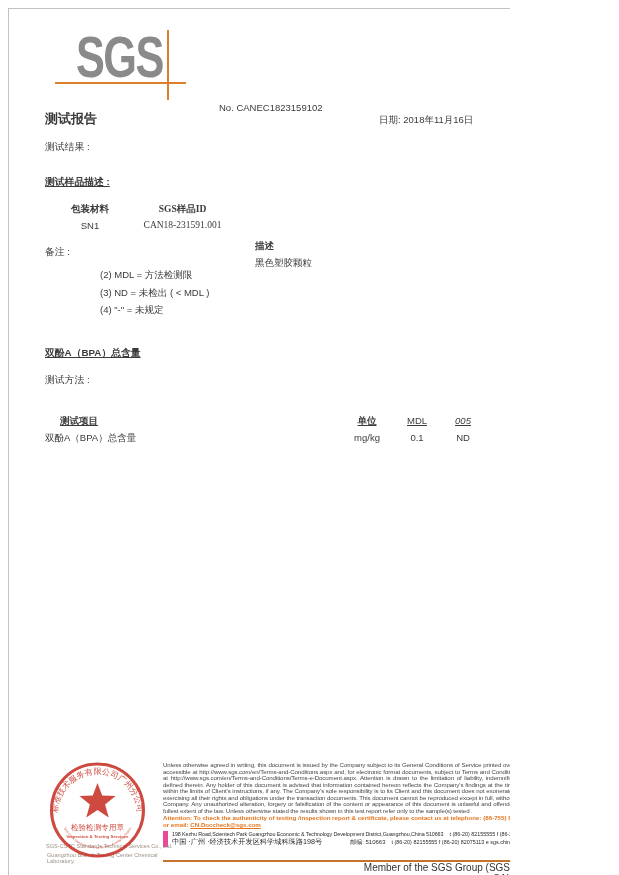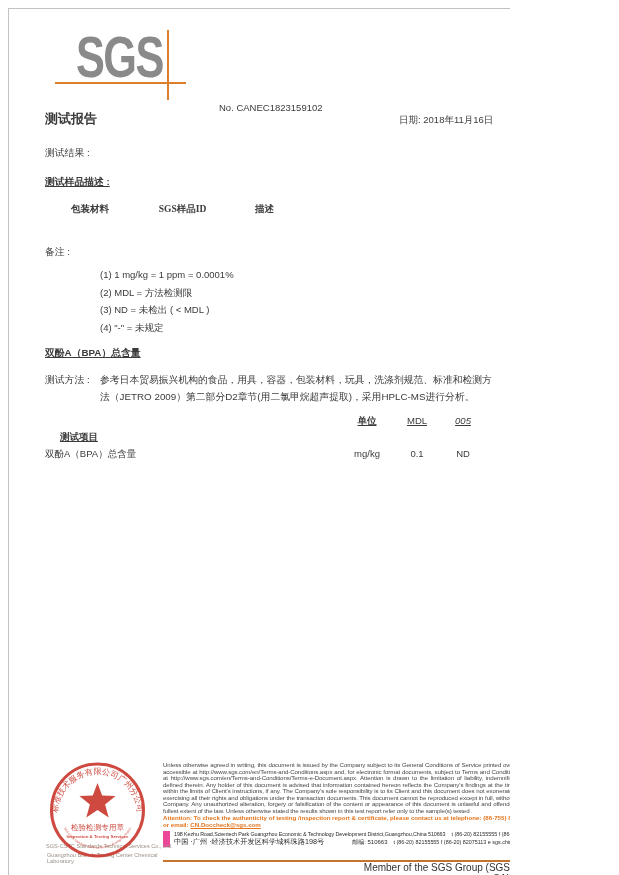--- a/index.html
+++ b/index.html
@@ -15,63 +15,63 @@
   
   .logo-text { position:absolute; left:76px; top:32px; font-size:57px; font-weight:bold;
                line-height:50px; color:#8a8a8a; letter-spacing:-2px;
                transform:scaleX(.76); transform-origin:left top; }
   .logo-hline { position:absolute; left:55px; top:82px; width:131px; height:2px; background:#dd7e2b; }
   .logo-vline { position:absolute; left:167px; top:30px; width:2px; height:70px; background:#dd7e2b; }
 
   
   .report-title { position:absolute; left:45px; top:110px; font-size:13px; font-weight:bold; color:#3a3a3a; }
   .report-no    { position:absolute; left:219px; top:102px; font-size:9.5px; }
-  .report-date  { position:absolute; left:399px; top:114px; font-size:9.5px; }
+  .report-date  { position:absolute; left:379px; top:114px; font-size:9.5px; }
   .report-page  { position:absolute; left:517px; top:122px; font-size:9.5px; }
 
   .lbl { font-size:9.8px; }
-  .results-label { position:absolute; left:45px; top:147px;text-align:right; }
+  .results-label { position:absolute; left:45px; top:141px;text-align:right; }
   .sample-title  { position:absolute; left:45px; top:176px; font-weight:bold; text-decoration:underline;text-align:right; }
 
   .sample-table { position:absolute; left:45px; top:203px; font-size:9.5px; }
   .sample-table .tr { display:flex; height:17px; align-items:flex-start; }
   .sample-table .c1 { width:90px; text-align:center; }
   .sample-table .c2 { width:95px; text-align:center;font-family:Liberation Serif, serif; }
-  .sample-table .c3 { padding-left:25px; text-align:left; }
+  .sample-table .c3 { padding-left:25px; text-align:left;margin-top:37px; }
   .sample-table .th { font-weight:bold; }
 
   .notes-label { position:absolute; left:45px; top:246px; }
   .notes { position:absolute; left:100px; top:266px; font-size:9.5px; line-height:17.5px; }
 
   .bpa-title { position:absolute; left:45px; top:347px; font-size:9.8px; font-weight:bold; text-decoration:underline; }
   .method-label { position:absolute; left:45px; top:374px; }
   .method-text { position:absolute; left:100px; top:372px; width:470px; font-size:9.8px;
                  line-height:16.5px; white-space:pre-line; }
 
   .result-table { position:absolute; left:45px; top:415px; width:441px; font-size:9.5px; }
   .result-table .tr { display:flex; }
   .result-table .tr.head { margin-bottom:4px; }
   .result-table .item { flex:1; }
-  .result-table .head .item { padding-left:15px;margin-top:16px; }
+  .result-table .head .item { padding-left:15px; }
   .result-table .cu, .result-table .cm, .result-table .co { text-align:center; }
   .result-table .cu { width:54px; } .result-table .cm { width:46px; } .result-table .co { width:46px; }
   .u { text-decoration:underline; }
   .it { font-style:italic; }
   .b { font-weight:bold; }
 
   
   .stamp { position:absolute; left:42px; top:756px; width:111px; height:111px; opacity:.9; z-index:3; }
   .company-1 { position:absolute; left:46px; top:843px; font-size:5.6px; color:#9c9186; z-index:2; width:130px; }
   .company-2 { position:absolute; left:47px; top:852px; font-size:5.6px; color:#9c9186; z-index:2; width:130px; }
 
   .fineprint-wrap { position:absolute; left:163px; top:762px; width:425px; }
   .disclaimer { font-size:6.15px; line-height:6.55px; text-align:justify; color:#474747; letter-spacing:-0.1px; }
   .attention { margin-top:1px; font-size:6.15px; line-height:6.6px; font-weight:bold; color:#e4761f; white-space:pre-line; }
   .attention a, .attn-email { color:#e4761f; text-decoration:underline; cursor:pointer; }
-  .addr-block { margin-top:2px; border-left:7px solid #ec4899; padding-left:4px; }
+  .addr-block { margin-top:2px; border-left:5px solid #ec4899; padding-left:4px; }
   .addr-row { display:flex; align-items:baseline; white-space:nowrap; }
   .addr-en { font-size:5.4px; color:#2b2b2b; letter-spacing:-0.1px; }
   .addr-en-contact { font-size:5.4px; color:#2b2b2b; margin-left:6px; }
   .addr-cn { font-size:7.2px; color:#2b2b2b; }
   .addr-cn-postal { font-size:6px; color:#2b2b2b; margin-left:28px; }
   .addr-cn-contact { font-size:5.4px; color:#2b2b2b; margin-left:6px; }
 
   .footer-rule { position:absolute; left:163px; top:860px; width:449px; height:2px; background:#c5732d; }
   .member { position:absolute; left:363px; top:862px; font-size:10px; color:#333;text-align:right; }
 </style>
@@ -95,34 +95,36 @@
 
   <div class="results-label lbl">测试结果 :</div>
   <div class="sample-title lbl">测试样品描述 :</div>
 
   <div class="sample-table">
     <div class="tr">
       <div class="c1 th">包装材料</div>
       <div class="c2 th">SGS样品ID</div>
       <div class="c3 th">描述</div>
     </div>
+    <div class="tr">
+      <div class="c1">SN1</div>
+      <div class="c2">CAN18-231591.001</div>
+      <div class="c3">黑色塑胶颗粒</div>
+    </div>
   </div>
 
   <div class="notes-label lbl">备注 :</div>
   <div class="notes">
-    <div>(1) 1 mg/kg = 1 ppm = 0.0001%</div>
     <div>(2) MDL = 方法检测限</div>
     <div>(3) ND = 未检出 ( &lt; MDL )</div>
     <div>(4) "-" = 未规定</div>
   </div>
 
   <div class="bpa-title">双酚A（BPA）总含量</div>
   <div class="method-label lbl">测试方法 :</div>
-  <div class="method-text">参考日本贸易振兴机构的食品，用具，容器，包装材料，玩具，洗涤剂规范、标准和检测方
-法（JETRO 2009）第二部分D2章节(用二氯甲烷超声提取)，采用HPLC-MS进行分析。</div>
 
   <div class="result-table">
     <div class="tr head">
       <div class="item b u">测试项目</div>
       <div class="cu b u">单位</div>
       <div class="cm u">MDL</div>
       <div class="co it u">005</div>
     </div>
     <div class="tr">
       <div class="item">双酚A（BPA）总含量</div>

